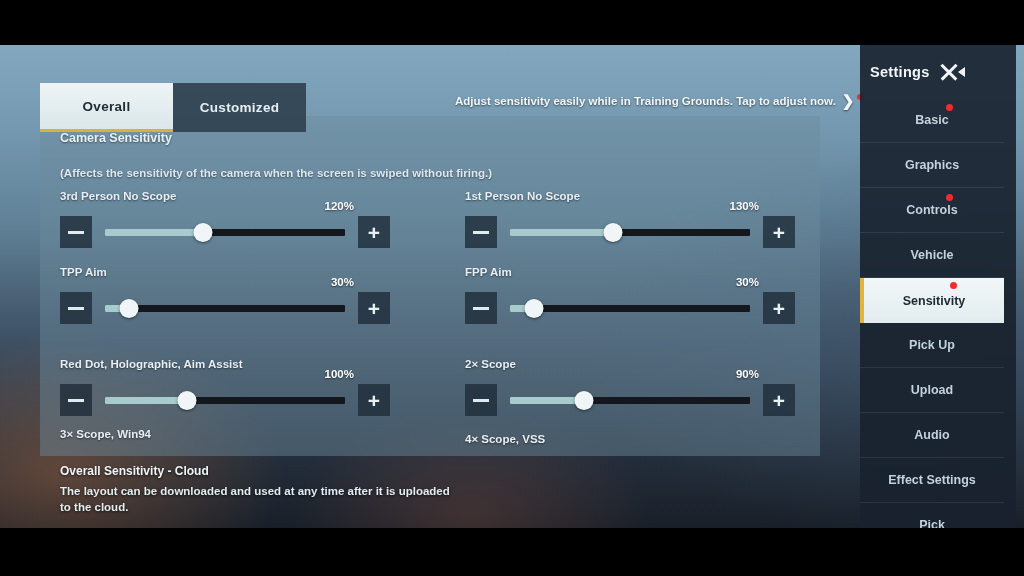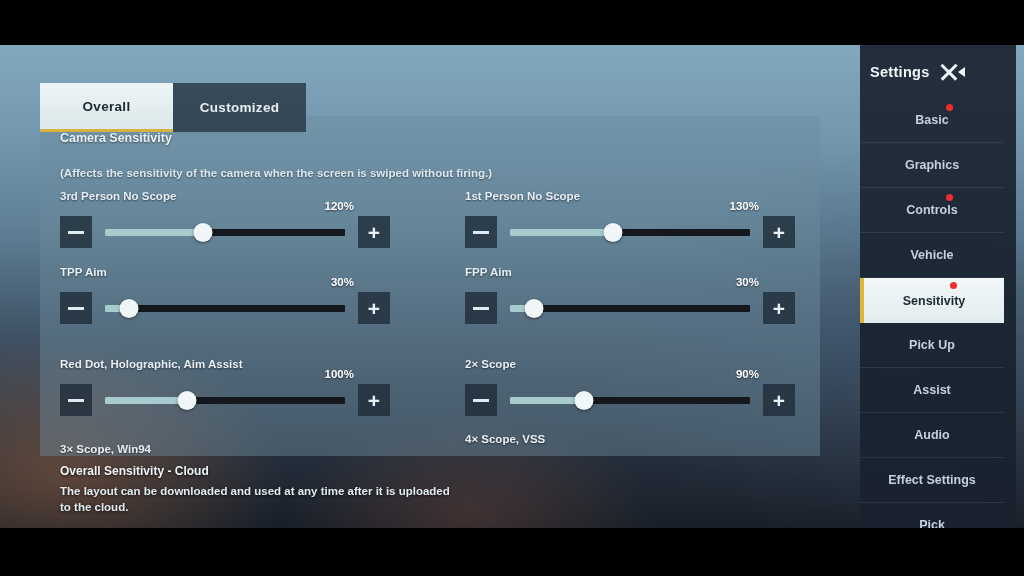--- a/index.html
+++ b/index.html
@@ -181,20 +181,25 @@
 
   <div id="tabs">
     <div class="tab active">
       <span>Overall</span>
     </div>
     <div class="tab inactive">
       <span>Customized</span>
     </div>
   </div>
 
+  <div id="banner">
+    <span>Adjust sensitivity easily while in Training Grounds. Tap to adjust now.</span>
+    <span class="chev">❯</span>
+    <span class="dot"></span>
+  </div>
 
   <div class="cam-title">Camera Sensitivity</div>
   <div class="cam-sub">(Affects the sensitivity of the camera when the screen is swiped without firing.)</div>
 
   <div class="row" style="left:60px; top:190px;">
     <div class="label">3rd Person No Scope</div>
     <div class="value">120%</div>
     <div class="ctrl">
       <div class="sqbtn minus">
           <span class="glyph"></span>
@@ -287,21 +292,21 @@
       <div class="track">
         <div class="fill" style="width:31%;"></div>
         <div class="handle" style="left:31%;"></div>
       </div>
       <div class="sqbtn plus">
           <span class="glyph">+</span>
         </div>
     </div>
   </div>
 
-  <div class="sublabel" style="left:60px; top:443px;">3× Scope, Win94</div>
+  <div class="sublabel" style="left:60px; top:428px;">3× Scope, Win94</div>
   <div class="sublabel" style="left:465px; top:433px;">4× Scope, VSS</div>
 
   <div id="cloud-title">Overall Sensitivity - Cloud</div>
   <div id="cloud-desc">The layout can be downloaded and used at any time after it is uploaded to the cloud.</div>
 
 
   <div id="sidebar">
     <div id="sb-head">
       <div id="sb-title">Settings</div>
       <div id="sb-close">
@@ -326,21 +331,21 @@
         <span>Vehicle</span>
       </div>
       <div class="sb-item active">
         <span>Sensitivity</span>
         <span class="nd"></span>
       </div>
       <div class="sb-item">
         <span>Pick Up</span>
       </div>
       <div class="sb-item">
-        <span>Assist</span>
+        <span>Upload</span>
       </div>
       <div class="sb-item">
         <span>Audio</span>
       </div>
       <div class="sb-item">
         <span>Effect Settings</span>
       </div>
       <div class="sb-item">
         <span>Pick</span>
       </div>

